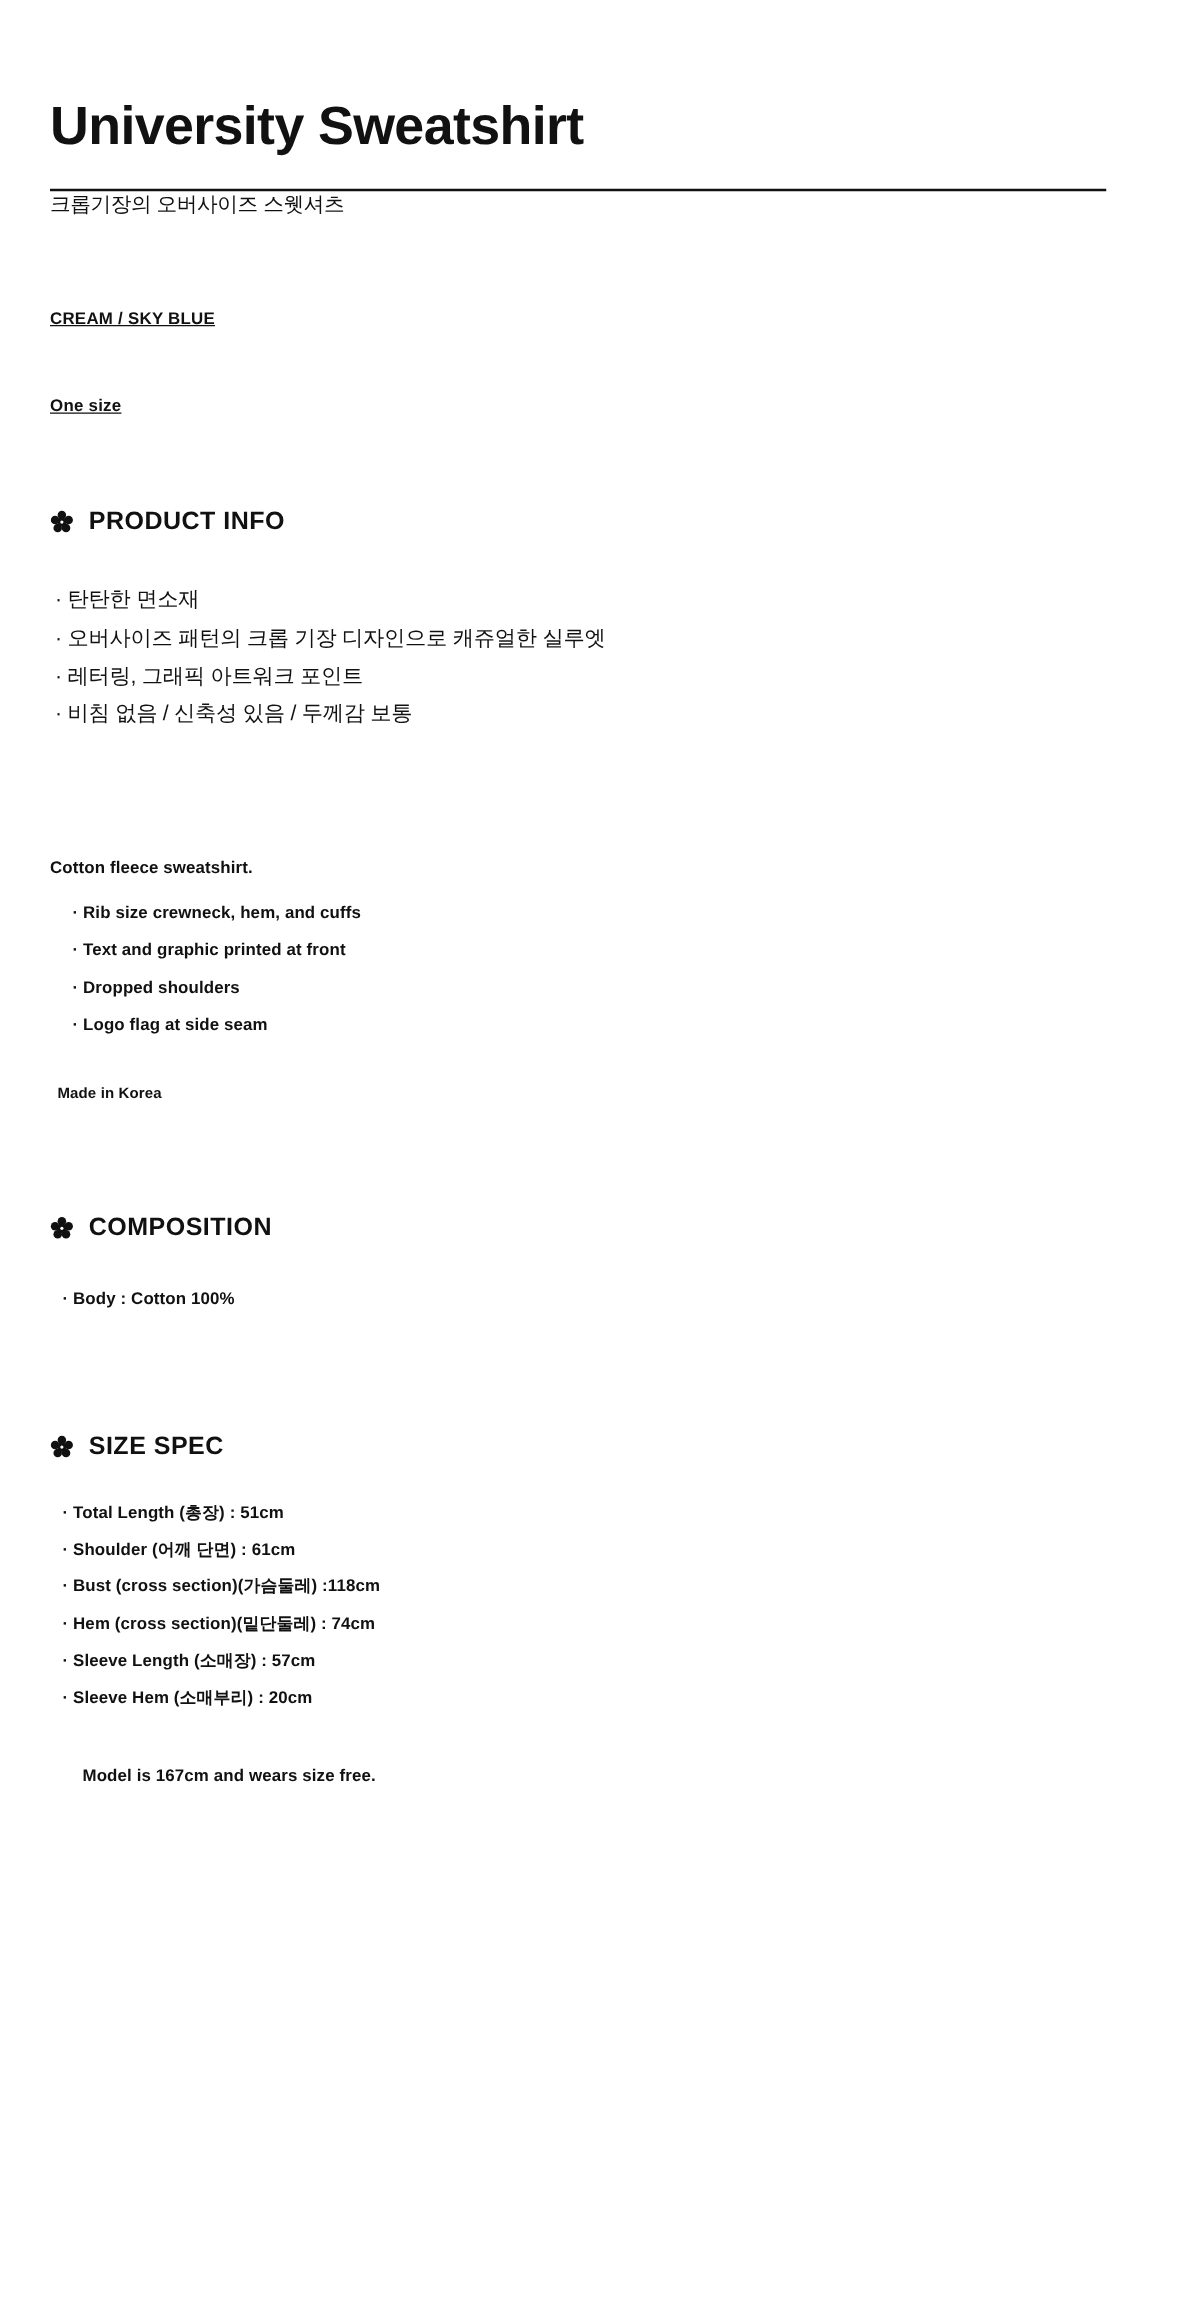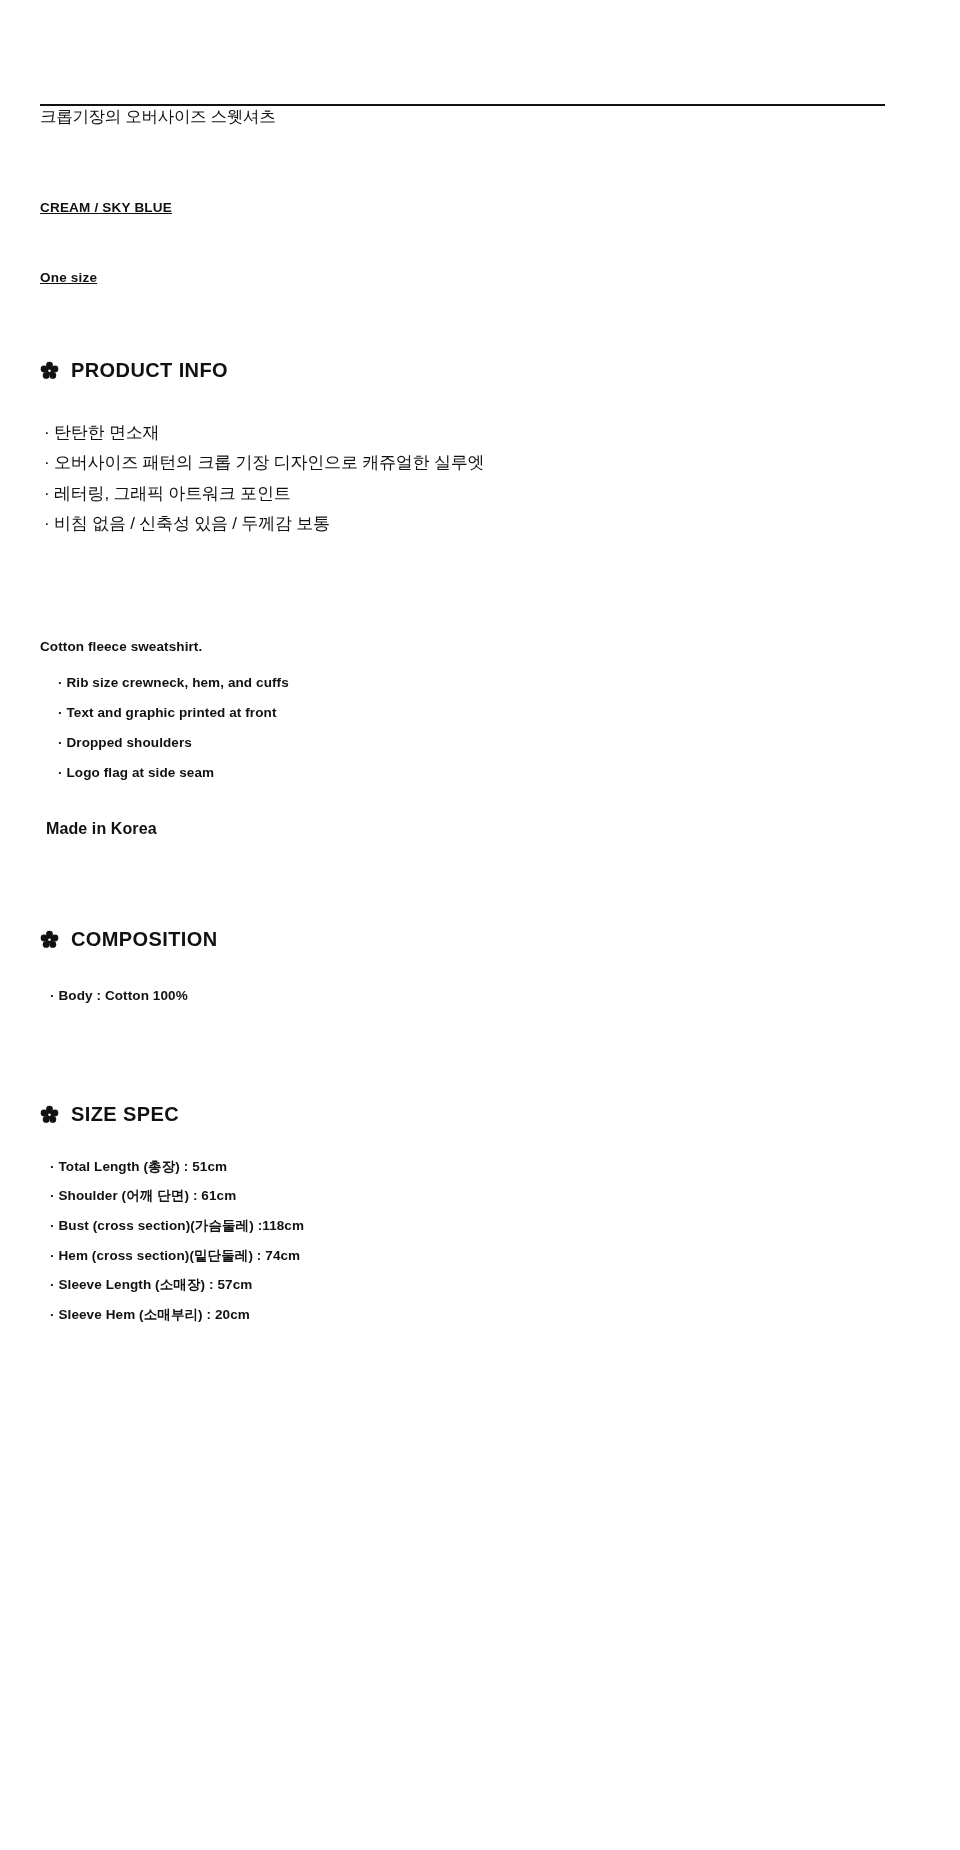--- a/index.html
+++ b/index.html
@@ -102,21 +102,21 @@
   }
   .en-list li {
     font-size: 13.5px;
     font-weight: 700;
     letter-spacing: 0.1px;
     line-height: 2.22;
   }
   .made-in {
     margin-top: 32px;
     padding-left: 6px;
-    font-size: 16px;
+    font-size: 12px;
     font-weight: 700;
     letter-spacing: 0.1px;
   }
   .spec-list {
     margin: 26px 0 12px 0;
     padding: 0 0 0 10px;
     list-style: none;
   }
   .spec-list li {
     font-size: 13.5px;
@@ -143,20 +143,21 @@
     letter-spacing: 0.1px;
   }
   .bottom-pad { height: 120px; }
 </style>
 </head>
 <body>
 
 <div class="page">
 
   <div class="title-block">
+    <h1 class="product-title">University Sweatshirt</h1>
     <div class="title-rule"></div>
   </div>
 
   <div class="subtitle">크롭기장의 오버사이즈 스웻셔츠</div>
 
   <div class="meta">CREAM / SKY BLUE</div>
   <div class="meta second">One size</div>
 
   <div class="section">
     <div class="section-heading">
@@ -235,16 +236,17 @@
       <span>SIZE SPEC</span>
     </div>
     <ul class="spec-list">
       <li>· Total Length (총장) : 51cm</li>
       <li>· Shoulder (어깨 단면) : 61cm</li>
       <li>· Bust (cross section)(가슴둘레) :118cm</li>
       <li>· Hem (cross section)(밑단둘레) : 74cm</li>
       <li>· Sleeve Length (소매장) : 57cm</li>
       <li>· Sleeve Hem (소매부리) : 20cm</li>
     </ul>
+    <div class="model-note">Model is  167cm and wears size free.</div>
   </div>
 
   <div class="bottom-pad"></div>
 </div>
 
 </body></html>

